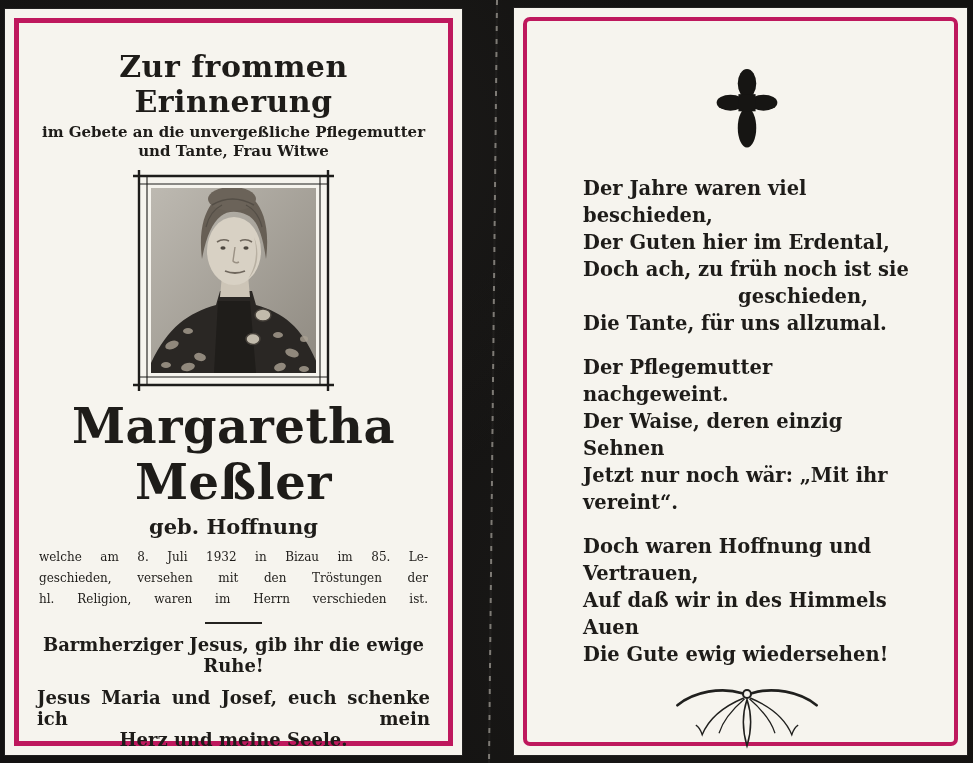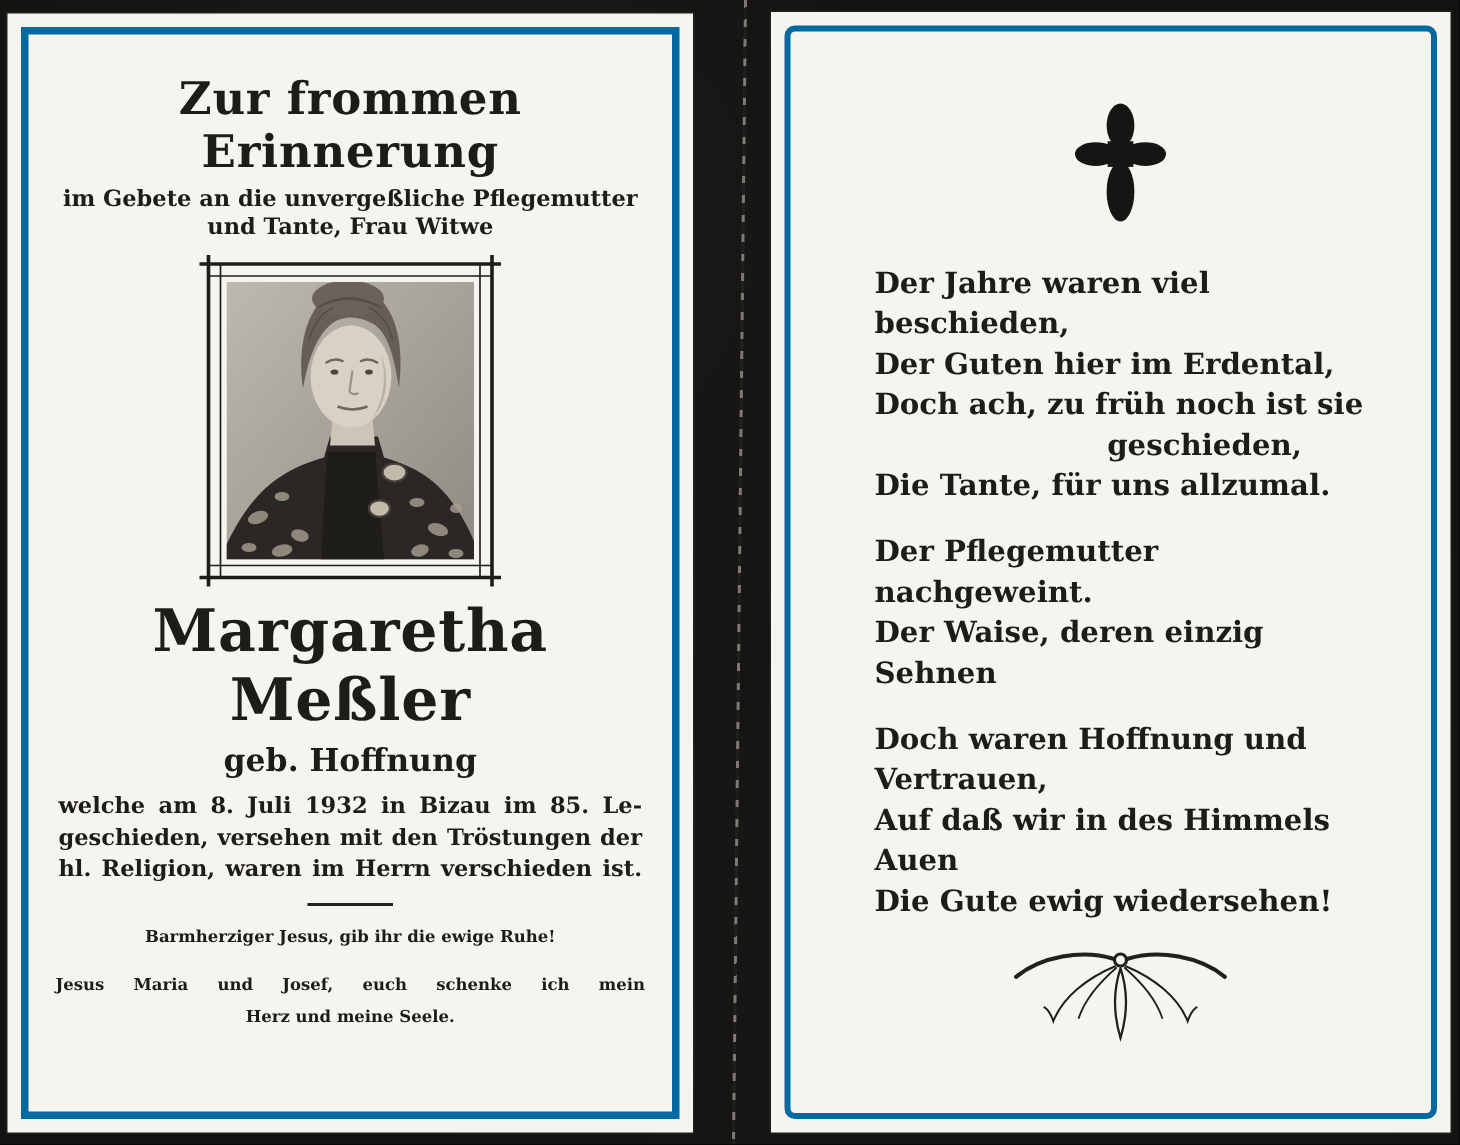--- a/index.html
+++ b/index.html
@@ -14,40 +14,40 @@
   }
   
   .crease{
     position:absolute;left:492px;top:0;width:2px;height:763px;
     background:repeating-linear-gradient(178deg, rgba(210,205,196,.55) 0 5px, rgba(210,205,196,.05) 5px 13px);
     transform:rotate(.6deg);
   }
   .page{position:absolute;background:#f6f4ee;box-shadow:0 0 0 1px rgba(255,255,255,.05);}
   .page-left{left:5px;top:9px;width:457px;height:746px;}
   .page-right{left:514px;top:8px;width:453px;height:747px;}
-  .frame{position:absolute;inset:9px;border:5px solid #0369a1;}
+  .frame{position:absolute;inset:9px;border:5px solid #be185d;}
   .frame-right{border-width:4px;border-radius:7px;}
   .inner{position:absolute;inset:0;padding:12px 14px;box-sizing:border-box;text-align:center;}
 
   h1.title{margin:14px 0 4px;font-size:30px;font-weight:700;letter-spacing:.5px;}
   .subtitle{margin:2px 0 6px;font-size:15px;font-weight:700;line-height:19px;}
   .subtitle span{display:block;}
 
   .photo{width:207px;height:227px;margin:4px auto 4px;}
 
-  h2.name{margin:2px 0 0;font-size:39px;font-weight:700;letter-spacing:.5px;}
+  h2.name{margin:2px 0 0;font-size:48px;font-weight:700;letter-spacing:.5px;}
   h3.maiden{margin:4px 0 8px;font-size:21px;font-weight:700;}
 
-  .obituary{margin:0 6px;font-size:15px;font-weight:700;line-height:21px;}
+  .obituary{margin:0 6px;font-size:12px;font-weight:400;line-height:21px;}
   .obituary span{display:block;text-align:justify;text-align-last:justify;}
   .obituary span:last-child{text-align-last:justify;}
 
   .divider-short{width:57px;height:0;border-top:2px solid #24221f;margin:12px auto 10px;}
 
-  .prayer{margin:0 4px 11px;font-size:11px;font-weight:700;line-height:21px;}
+  .prayer{margin:0 4px 11px;font-size:18px;font-weight:700;line-height:21px;}
   .prayer span{display:block;}
   .prayer span.stretch{text-align:justify;text-align-last:justify;}
   .prayer span.center{text-align:center;}
 
   
   .inner-right{padding:44px 28px 0 40px;text-align:left;}
   .cross{width:66px;height:86px;margin:0 auto 24px;display:block;}
   .stanza{margin:0 16px 17px;font-size:19.5px;font-weight:700;line-height:27px;}
   .stanza span{display:block;}
   .stanza span.align-right{text-align:right;padding-right:42px;}
@@ -170,20 +170,21 @@
           <span>Der Jahre waren viel beschieden,</span>
           <span>Der Guten hier im Erdental,</span>
           <span>Doch ach, zu früh noch ist sie</span>
           <span class="align-right">geschieden,</span>
           <span>Die Tante, für uns allzumal.</span>
         </div>
 
         <div class="stanza">
           <span>Der Pflegemutter nachgeweint.</span>
           <span>Der Waise, deren einzig Sehnen</span>
+          <span>Jetzt nur noch wär: „Mit ihr vereint“.</span>
         </div>
 
         <div class="stanza">
           <span>Doch waren Hoffnung und Vertrauen,</span>
           <span>Auf daß wir in des Himmels Auen</span>
           <span>Die Gute ewig wiedersehen!</span>
         </div>
 
         <div class="ornament">
           <svg width="160" height="66" viewBox="0 0 200 82" xmlns="http://www.w3.org/2000/svg" fill="none" stroke="#20201e">

